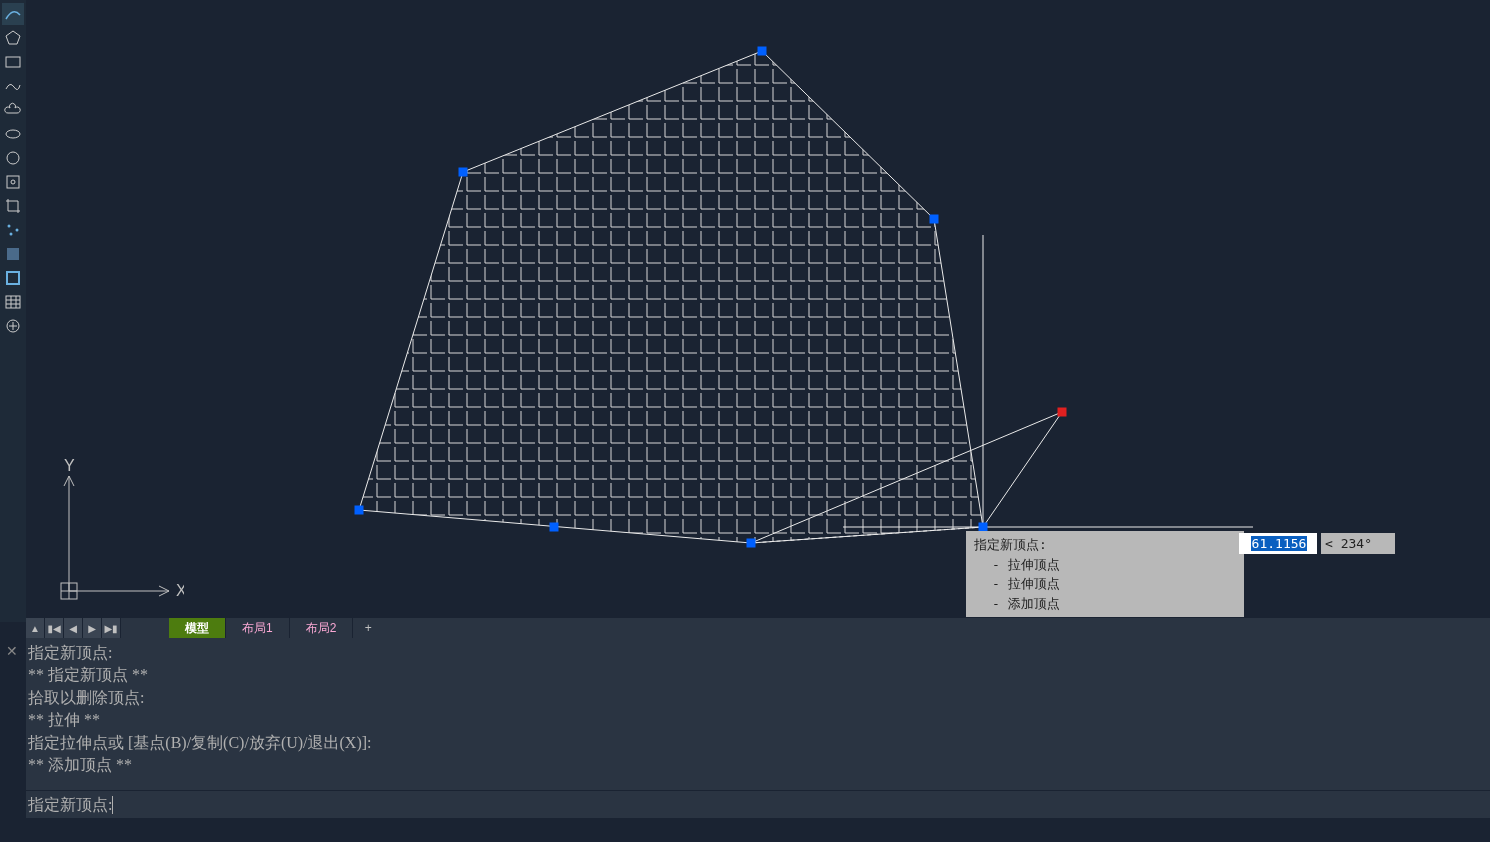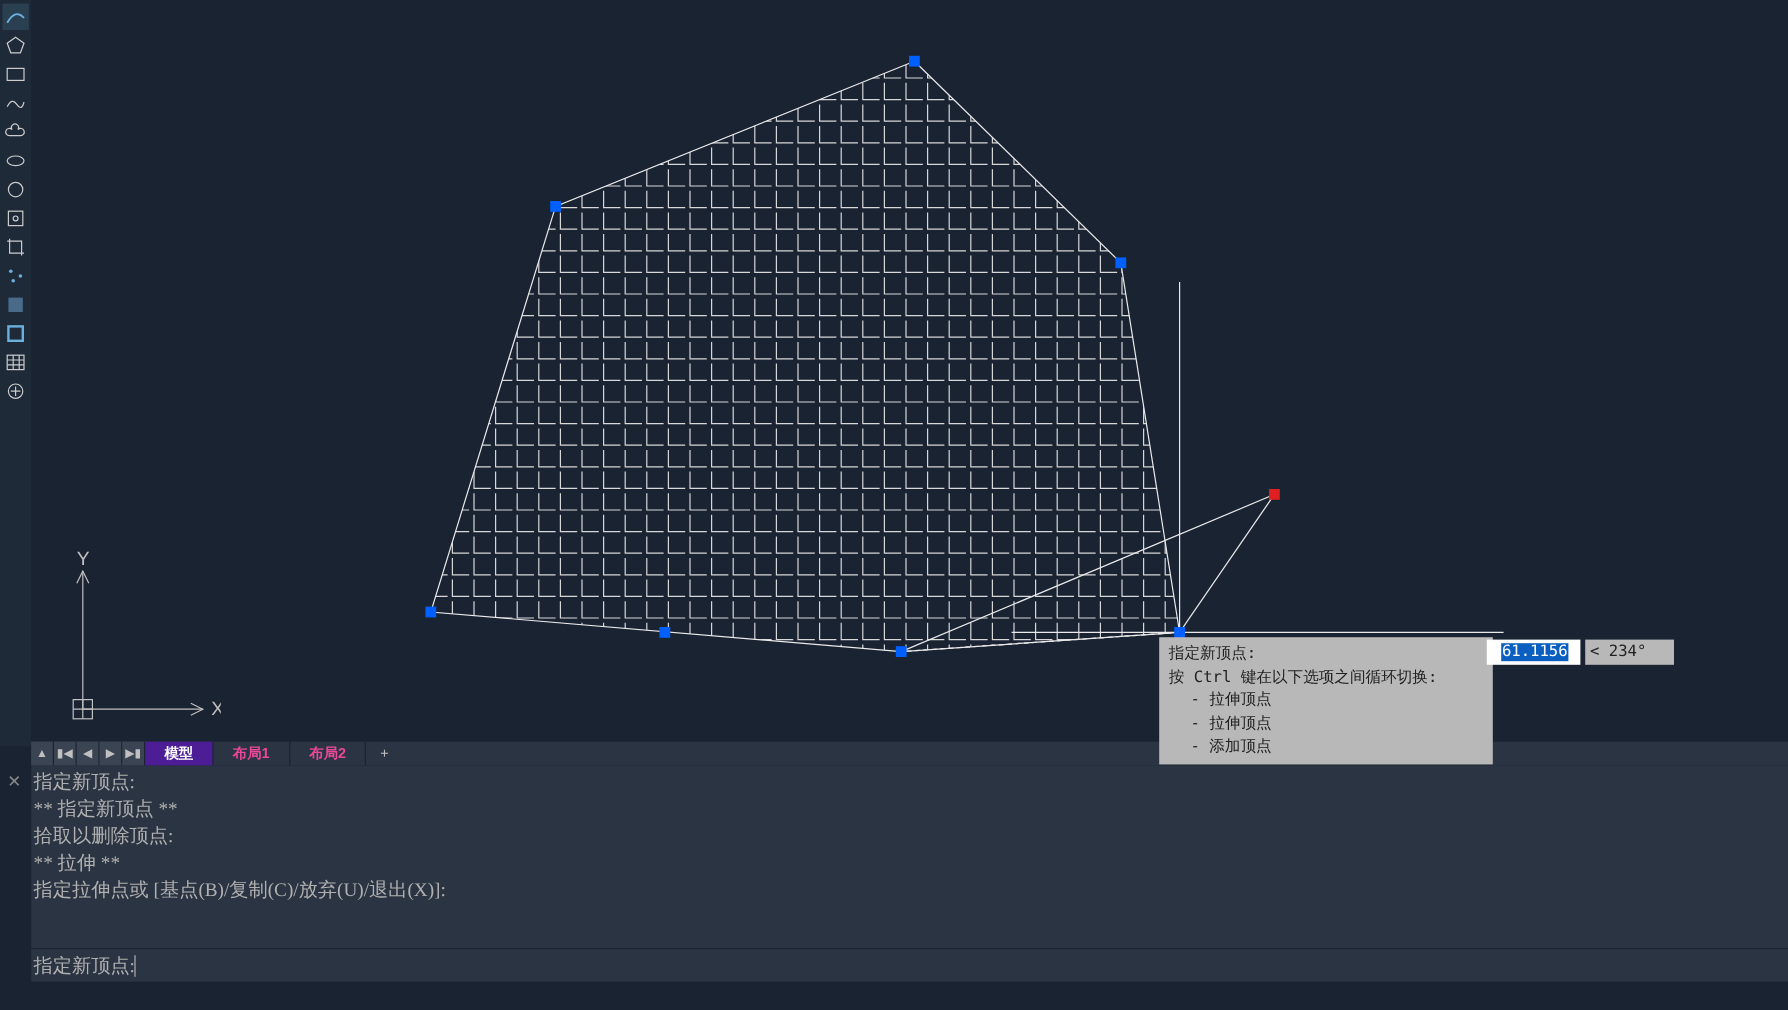--- a/index.html
+++ b/index.html
@@ -74,28 +74,28 @@
     cursor: pointer;
     border-right: 1px solid #1a2332;
     color: #c0c0c0;
     font-size: 10px;
   }
   .tab {
     padding: 0 16px;
     display: flex;
     align-items: center;
     cursor: pointer;
-    color: #ec4899;
+    color: #f9a8d4;
     border-right: 1px solid #1a2332;
-    font-weight: bold;
   }
   .tab.active {
-    background: #4c1d95;
+    background: #4d7c0f;
     color: #fff;
     font-weight: bold;
+    margin-left: 48px;
   }
   .tab-add {
     width: 30px;
     display: flex;
     align-items: center;
     justify-content: center;
     cursor: pointer;
     color: #c0c0c0;
   }
 
@@ -1402,34 +1402,34 @@
 
 <div class="close-x">✕</div>
 
 <div class="command-history">
   <div id="history-lines">
       <div>指定新顶点:</div>
       <div>** 指定新顶点 **</div>
       <div>拾取以删除顶点:</div>
       <div>** 拉伸 **</div>
       <div>指定拉伸点或 [基点(B)/复制(C)/放弃(U)/退出(X)]:</div>
+      <div>** 添加顶点 **</div>
     </div>
 </div>
 
 <div class="command-input-bar">
   <span>指定新顶点:</span>
   <span class="cursor-blink"></span>
   <input type="text" value="" style="">
 </div>
 
 <div class="bottom-strip"></div>
 
 <div class="tooltip-box">
   <div>指定新顶点:</div>
-  <div>按 Ctrl 键在以下选项之间循环切换:</div>
   <div style="padding-left:18px">- 拉伸顶点</div>
   <div style="padding-left:18px">- 拉伸顶点</div>
   <div style="padding-left:18px">- 添加顶点</div>
 </div>
 
 <div class="input-box1">
   <span class="selected">61.1156</span>
 </div>
 <div class="input-box2">
   <span>&lt;</span>&nbsp;

